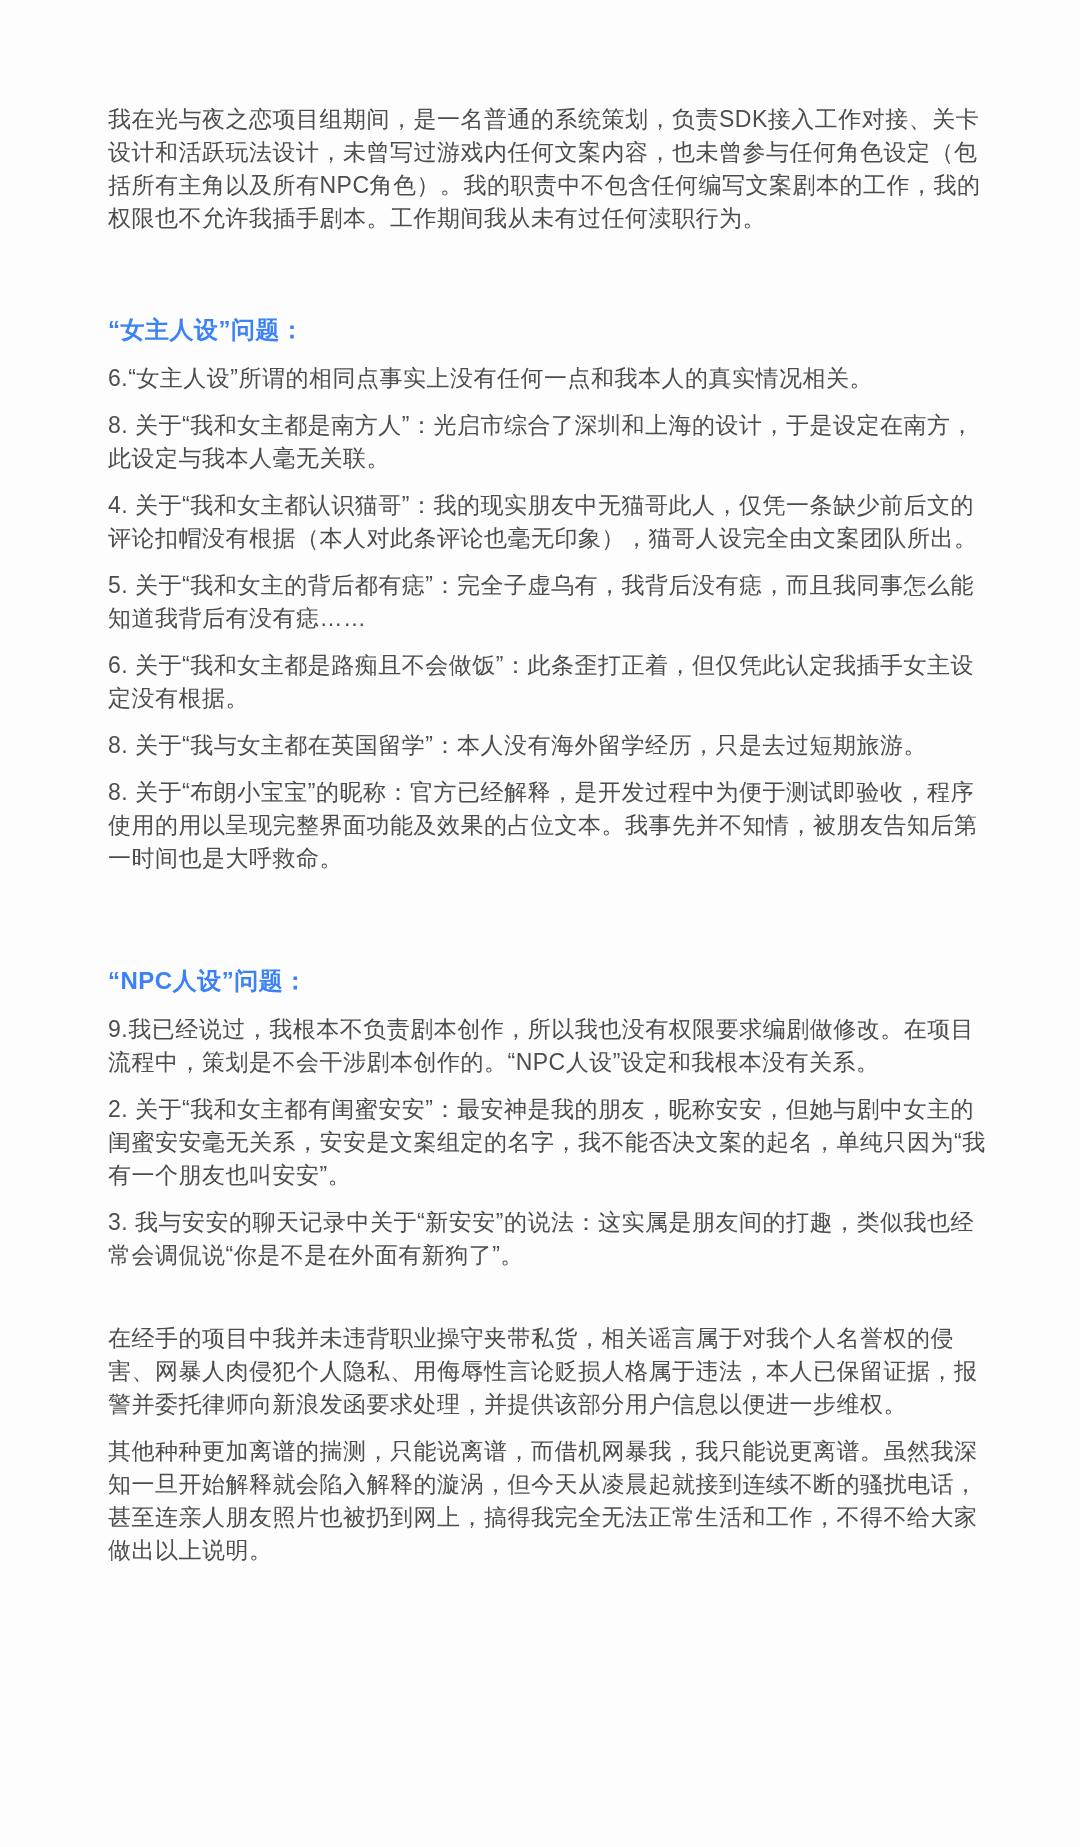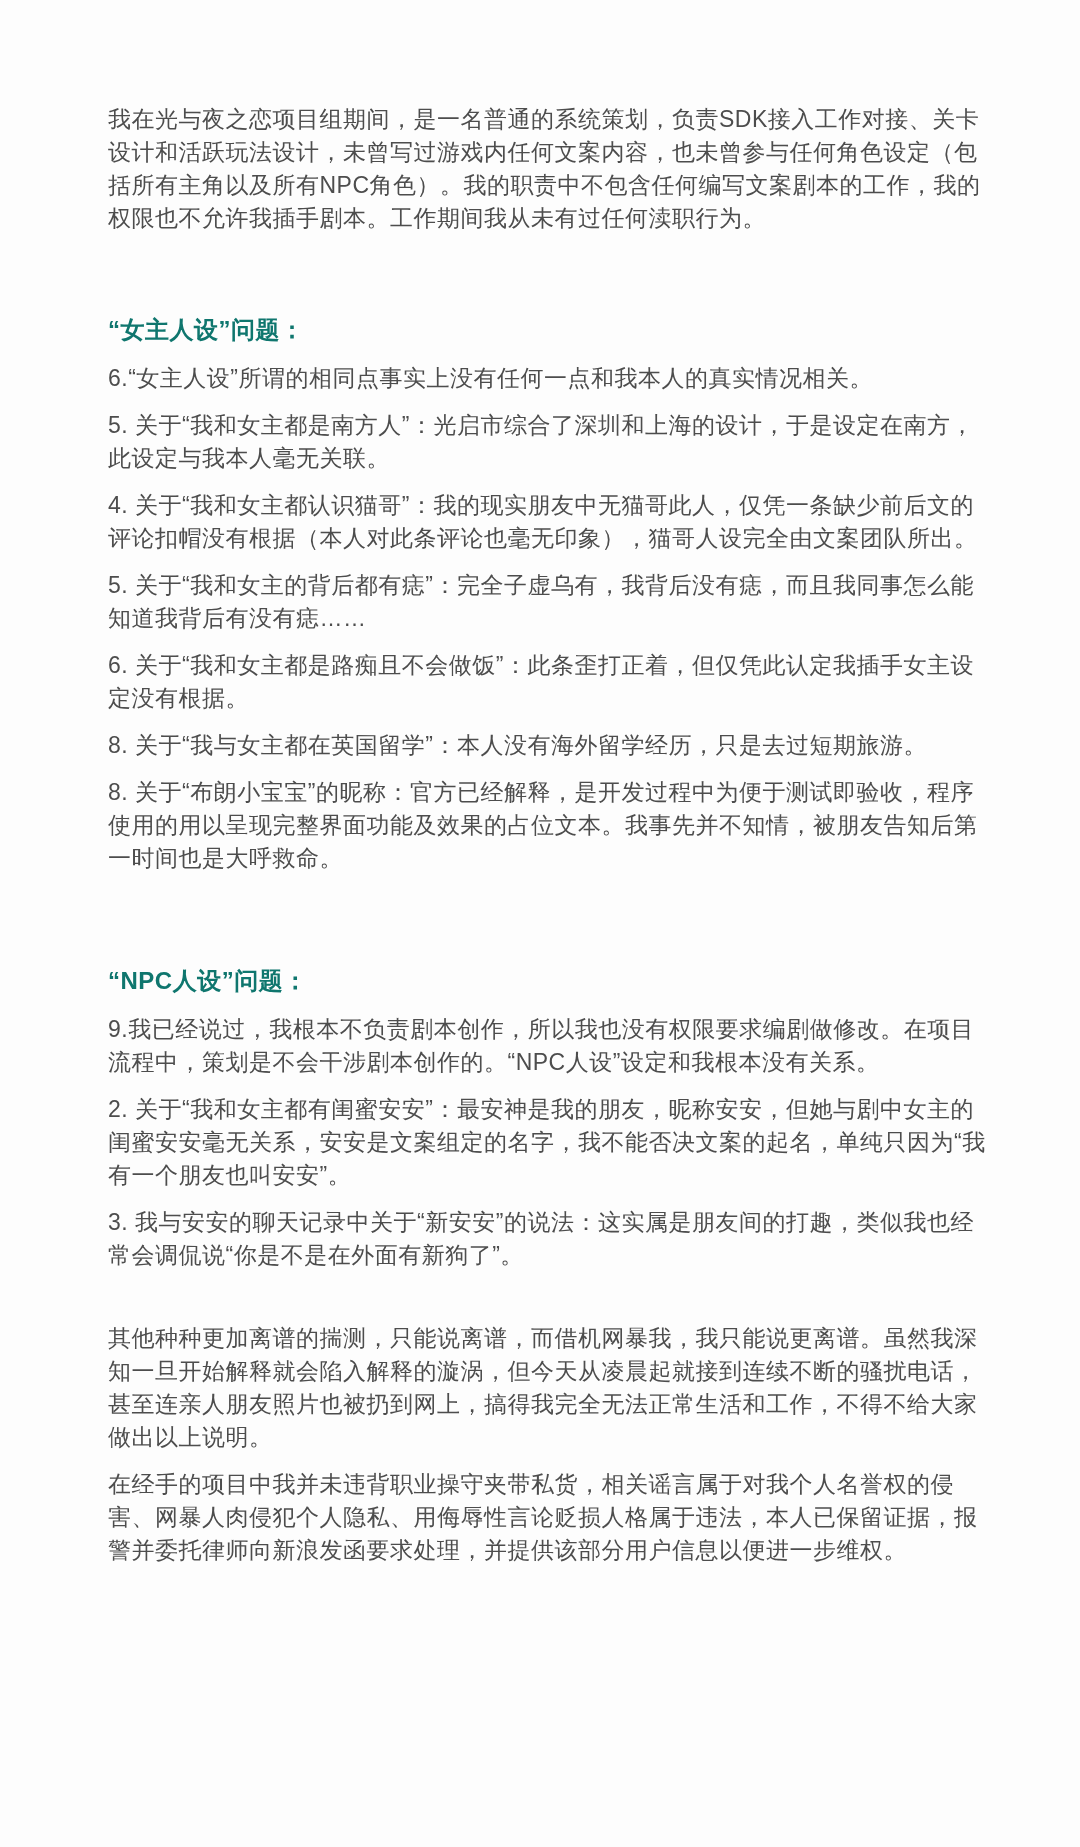--- a/index.html
+++ b/index.html
@@ -25,21 +25,21 @@
     letter-spacing: 0.5px;
   }
   .doc p {
     margin: 0 0 14px 0;
   }
   .doc h3 {
     margin: 0 0 16px 0;
     font-size: 24px;
     line-height: 33px;
     font-weight: bold;
-    color: #0f766e;
+    color: #3b82f6;
   }
   .gap-lg { height: 64px; }
   .gap-xl { height: 75px; }
   .gap-md { height: 36px; }
   .watermark {
     position: absolute;
     top: 1768px;
     right: 24px;
     text-align: right;
     color: #d9dce0;
@@ -72,38 +72,38 @@
 
 <div class="page">
   <div class="doc">
 
     <p>我在光与夜之恋项目组期间，是一名普通的系统策划，负责SDK接入工作对接、关卡设计和活跃玩法设计，未曾写过游戏内任何文案内容，也未曾参与任何角色设定（包括所有主角以及所有NPC角色）。我的职责中不包含任何编写文案剧本的工作，我的权限也不允许我插手剧本。工作期间我从未有过任何渎职行为。</p>
 
     <div class="gap-lg"></div>
 
     <h3>“女主人设”问题：</h3>
     <p>6.“女主人设”所谓的相同点事实上没有任何一点和我本人的真实情况相关。</p>
-    <p>5. 关于“我和女主都是南方人”：光启市综合了深圳和上海的设计，于是设定在南方，此设定与我本人毫无关联。</p>
+    <p>8. 关于“我和女主都是南方人”：光启市综合了深圳和上海的设计，于是设定在南方，此设定与我本人毫无关联。</p>
     <p>4. 关于“我和女主都认识猫哥”：我的现实朋友中无猫哥此人，仅凭一条缺少前后文的评论扣帽没有根据（本人对此条评论也毫无印象），猫哥人设完全由文案团队所出。</p>
     <p>5. 关于“我和女主的背后都有痣”：完全子虚乌有，我背后没有痣，而且我同事怎么能知道我背后有没有痣……</p>
     <p>6. 关于“我和女主都是路痴且不会做饭”：此条歪打正着，但仅凭此认定我插手女主设定没有根据。</p>
     <p>8. 关于“我与女主都在英国留学”：本人没有海外留学经历，只是去过短期旅游。</p>
     <p>8. 关于“布朗小宝宝”的昵称：官方已经解释，是开发过程中为便于测试即验收，程序使用的用以呈现完整界面功能及效果的占位文本。我事先并不知情，被朋友告知后第一时间也是大呼救命。</p>
 
     <div class="gap-xl"></div>
 
     <h3>“NPC人设”问题：</h3>
     <p>9.我已经说过，我根本不负责剧本创作，所以我也没有权限要求编剧做修改。在项目流程中，策划是不会干涉剧本创作的。“NPC人设”设定和我根本没有关系。</p>
     <p>2. 关于“我和女主都有闺蜜安安”：最安神是我的朋友，昵称安安，但她与剧中女主的闺蜜安安毫无关系，安安是文案组定的名字，我不能否决文案的起名，单纯只因为“我有一个朋友也叫安安”。</p>
     <p>3. 我与安安的聊天记录中关于“新安安”的说法：这实属是朋友间的打趣，类似我也经常会调侃说“你是不是在外面有新狗了”。</p>
 
     <div class="gap-md"></div>
 
+    <p>在经手的项目中我并未违背职业操守夹带私货，相关谣言属于对我个人名誉权的侵害、网暴人肉侵犯个人隐私、用侮辱性言论贬损人格属于违法，本人已保留证据，报警并委托律师向新浪发函要求处理，并提供该部分用户信息以便进一步维权。</p>
     <p>其他种种更加离谱的揣测，只能说离谱，而借机网暴我，我只能说更离谱。虽然我深知一旦开始解释就会陷入解释的漩涡，但今天从凌晨起就接到连续不断的骚扰电话，甚至连亲人朋友照片也被扔到网上，搞得我完全无法正常生活和工作，不得不给大家做出以上说明。</p>
-    <p>在经手的项目中我并未违背职业操守夹带私货，相关谣言属于对我个人名誉权的侵害、网暴人肉侵犯个人隐私、用侮辱性言论贬损人格属于违法，本人已保留证据，报警并委托律师向新浪发函要求处理，并提供该部分用户信息以便进一步维权。</p>
   </div>
 
   <div class="watermark">
     <div class="wm-row">
       <span class="wm-icon">
         <svg viewBox="0 0 30 30" width="30" height="30">
           <circle cx="15" cy="15" r="13" fill="none" stroke="#d9dce0" stroke-width="2.4"></circle>
           <path d="M9.5 18 C 11 20, 15 20.5, 17.5 18.5 C 20 16.5, 20.5 12.5, 18.5 10.5 C 17 9.2, 14.8 9.8, 14.5 11.5 C 14.2 13.2, 15.8 14.2, 17 13.5" fill="none" stroke="#d9dce0" stroke-width="2.2" stroke-linecap="round"></path>
         </svg>
       </span>

